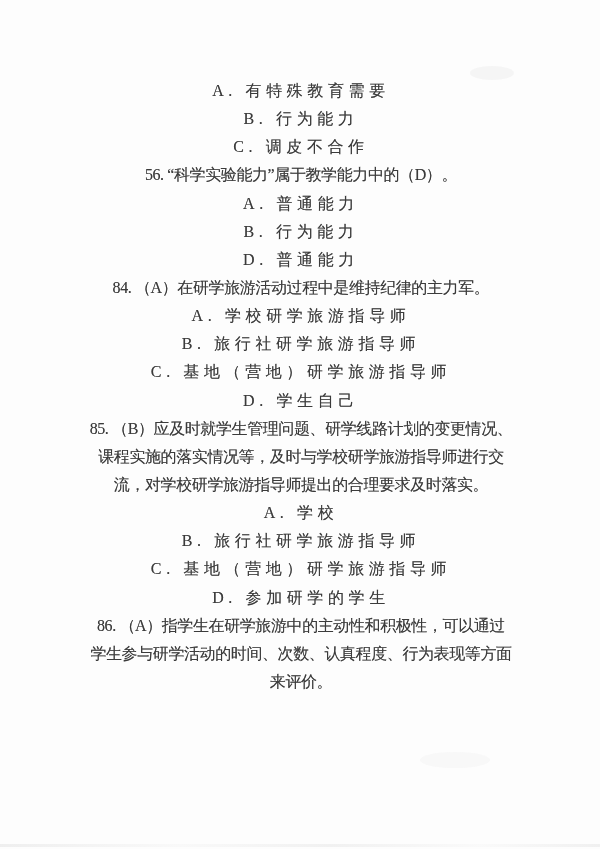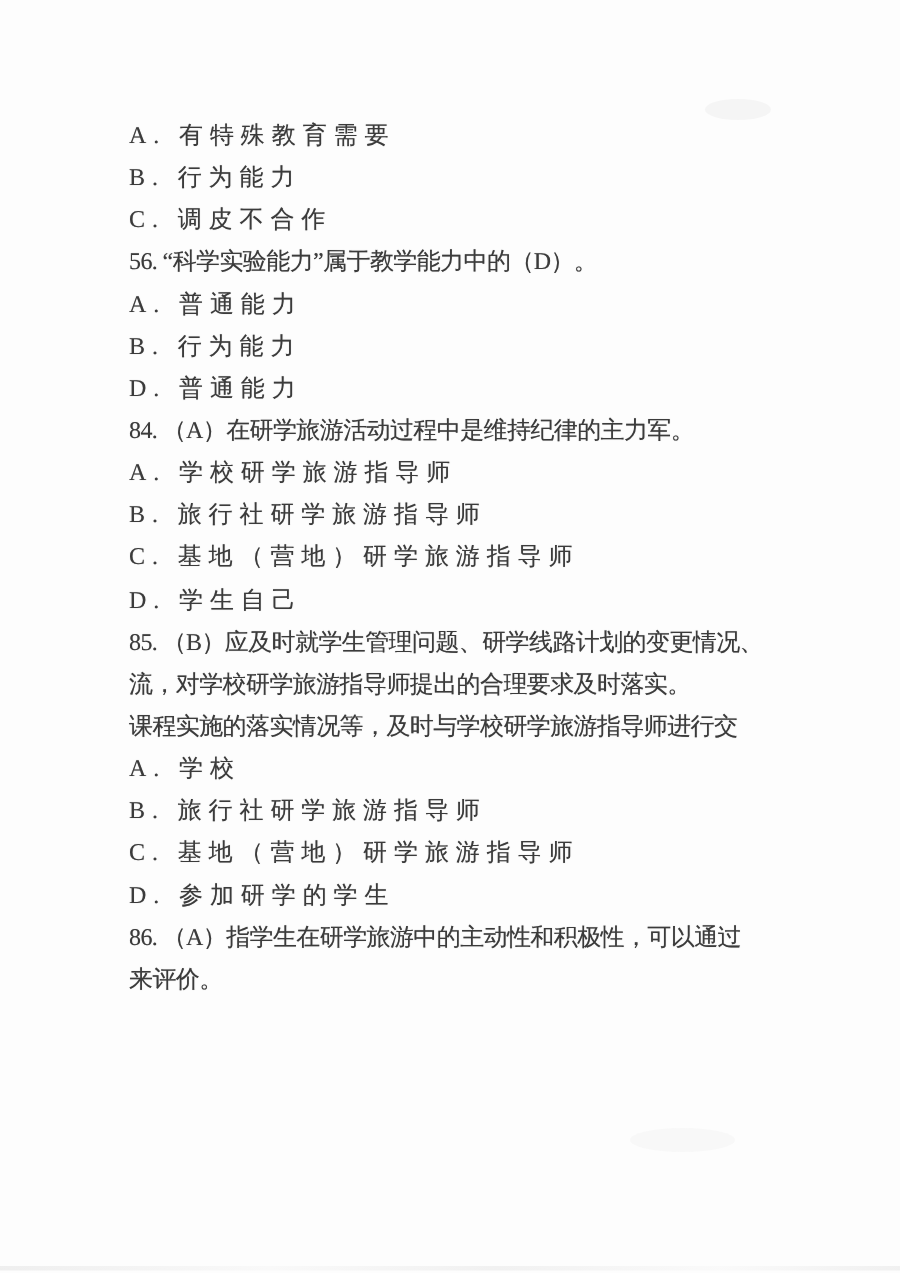--- a/index.html
+++ b/index.html
@@ -14,20 +14,21 @@
   .text-block{
     position:absolute;
     left:86px;top:77px;width:430px;
   }
   .line{
     height:28.15px;
     line-height:28.15px;
     font-size:16px;
     white-space:nowrap;
     text-shadow:0 0 0.5px rgba(70,70,70,0.55);
+    text-align:center;
   }
   .opt{letter-spacing:4.6px;}
   .stem{letter-spacing:-0.4px;}
   .scan-artifact{position:absolute;pointer-events:none;}
   .artifact-bottom{
     left:0;right:0;bottom:2px;height:3px;
     background:linear-gradient(90deg,#ebebeb 0%,#f8f8f8 30%,#eeeeee 55%,#f9f9f9 80%,#ededed 100%);
     opacity:.8;
   }
   .artifact-smudge-1{
@@ -56,29 +57,30 @@
     <div class="line opt">D. 普通能力</div>
 
     <div class="line stem">84. （A）在研学旅游活动过程中是维持纪律的主力军。</div>
 
     <div class="line opt">A. 学校研学旅游指导师</div>
     <div class="line opt">B. 旅行社研学旅游指导师</div>
     <div class="line opt">C. 基地（营地）研学旅游指导师</div>
     <div class="line opt">D. 学生自己</div>
 
     <div class="line stem">85. （B）应及时就学生管理问题、研学线路计划的变更情况、</div>
+    <div class="line stem">课程实施的落实情况等，及时与学校研学旅游指导师进行交</div>
     <div class="line stem">流，对学校研学旅游指导师提出的合理要求及时落实。</div>
-    <div class="line stem">课程实施的落实情况等，及时与学校研学旅游指导师进行交</div>
 
     <div class="line opt">A. 学校</div>
     <div class="line opt">B. 旅行社研学旅游指导师</div>
     <div class="line opt">C. 基地（营地）研学旅游指导师</div>
     <div class="line opt">D. 参加研学的学生</div>
 
     <div class="line stem">86. （A）指学生在研学旅游中的主动性和积极性，可以通过</div>
+    <div class="line stem">学生参与研学活动的时间、次数、认真程度、行为表现等方面</div>
     <div class="line stem">来评价。</div>
 
   </div>
 
   <div class="scan-artifact artifact-smudge-1"></div>
   <div class="scan-artifact artifact-smudge-2"></div>
   <div class="scan-artifact artifact-bottom"></div>
 </div>
 
 </body></html>

